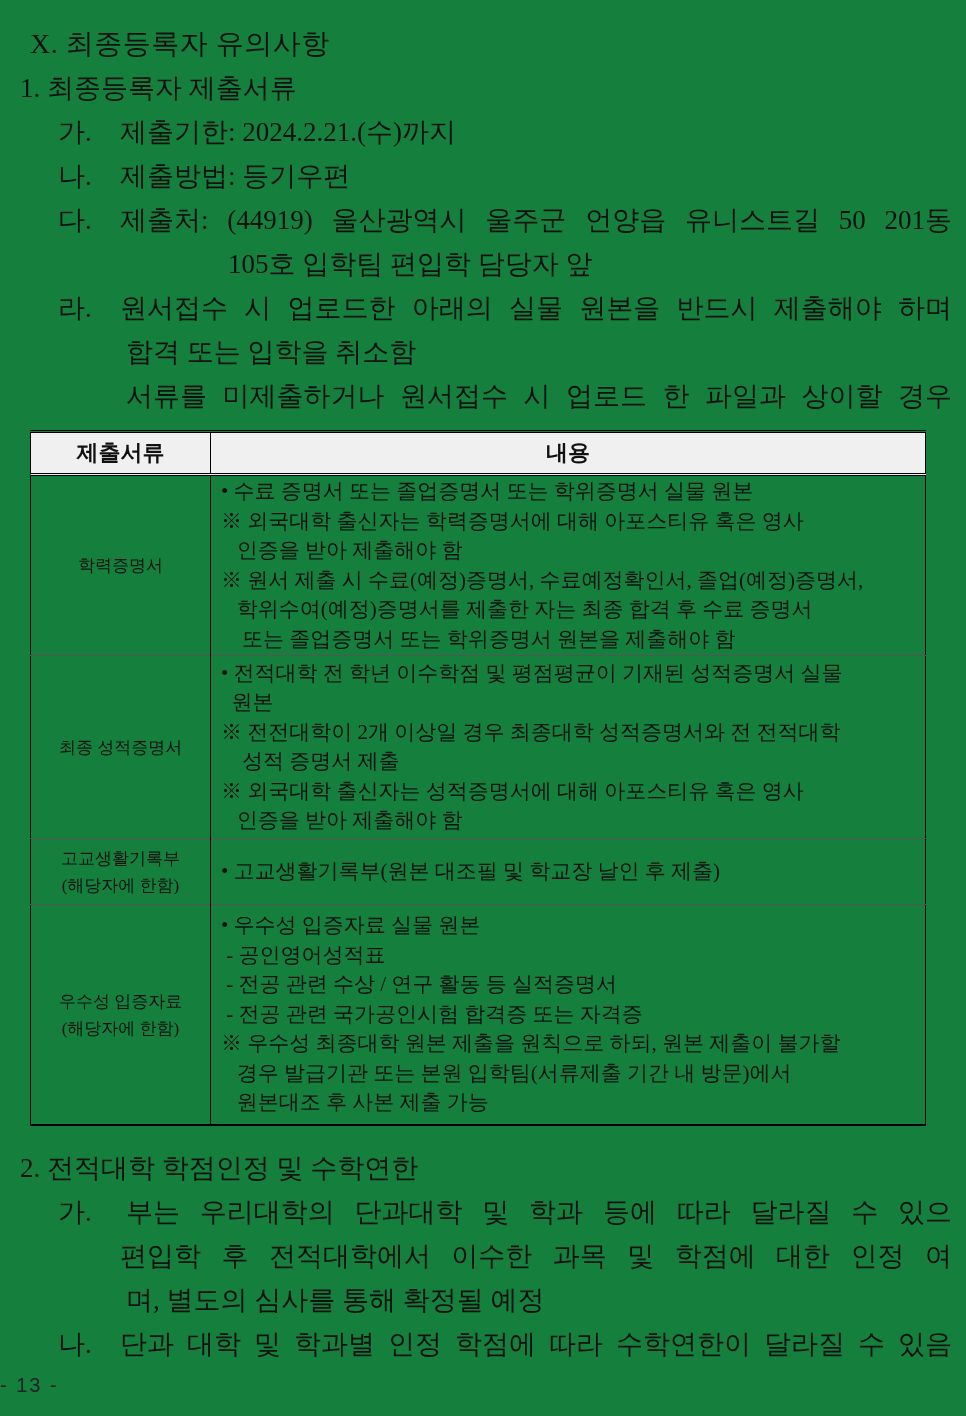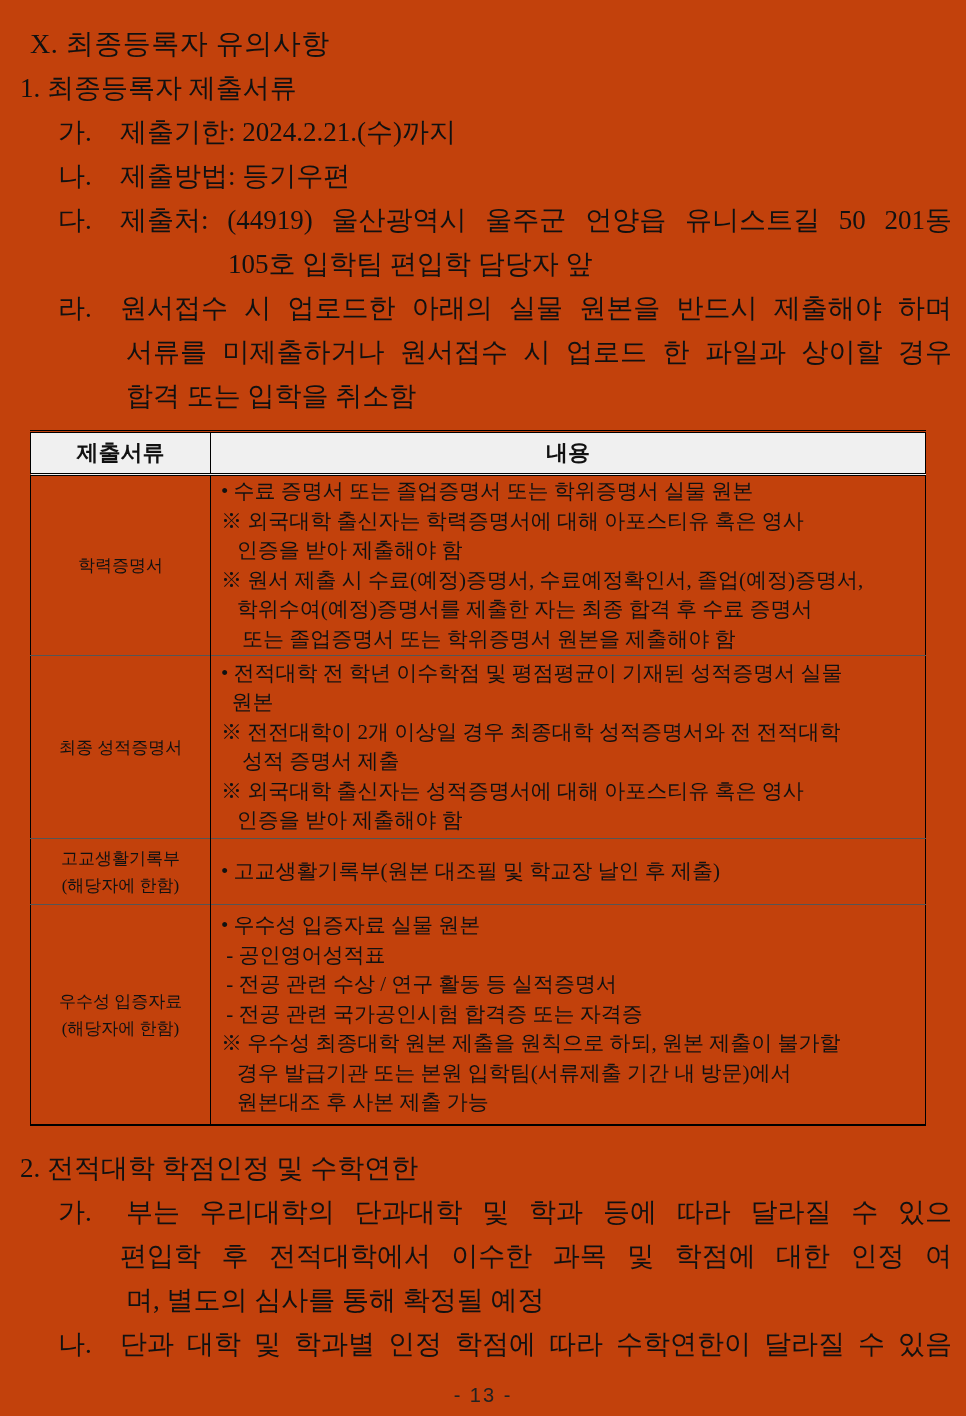--- a/index.html
+++ b/index.html
@@ -1,20 +1,20 @@
 <!DOCTYPE html>
 <html><head>
 <meta charset="utf-8">
 <style>
   html,body { margin:0; padding:0; }
   body { background:#ffffff; }
   .page {
     position:relative;
     width:966px; height:1416px;
-    background:#c2410c;
+    background:#15803d;
     color:#111111;
     font-family:"Liberation Serif","DejaVu Serif",serif;
     overflow:hidden;
     box-sizing:border-box;
     padding-top:22px;
   }
   .h1 {
     margin:0 0 0 30px;
     font-size:28px; line-height:44px;
     letter-spacing:0.5px;
@@ -66,22 +66,21 @@
   td.contcell { padding:1px 4px 1px 10px; }
   .tl { white-space:pre; font-size:21px; line-height:29.5px; }
   tr.r1 td { height:177px;margin-top:40px; }
   tr.r2 td { height:180px; }
   tr.r3 td { height:63px; }
   tr.r4 td { height:217px; }
 
   .sec2 { margin-top:20px; }
   .footer {
     position:absolute;
-    left:0; right:0; bottom:9px;
-    text-align:center;
+    left:0; right:0; bottom:19px;
     font-family:"Liberation Sans","DejaVu Sans",sans-serif;
     font-size:20px; color:#222;
     letter-spacing:2px;
   }
 </style>
 </head>
 <body>
 
 <div class="page">
 
@@ -107,22 +106,22 @@
     <div class="cont">
       <div class="ln jl">제출처: (44919) 울산광역시 울주군 언양읍 유니스트길 50 201동</div>
       <div class="ln ind108">105호 입학팀 편입학 담당자 앞</div>
     </div>
   </div>
 
   <div class="item">
     <span class="lbl">라.</span>
     <div class="cont">
       <div class="ln jl">원서접수 시 업로드한 아래의 실물 원본을 반드시 제출해야 하며</div>
+      <div class="ln ind6">합격 또는 입학을 취소함</div>
       <div class="ln jl ind6">서류를 미제출하거나 원서접수 시 업로드 한 파일과 상이할 경우</div>
-      <div class="ln ind6">합격 또는 입학을 취소함</div>
     </div>
   </div>
 
   <table class="doc">
     <colgroup>
         <col style="width:180px">
         <col style="width:715px">
       </colgroup>
     <tbody>
         <tr>

